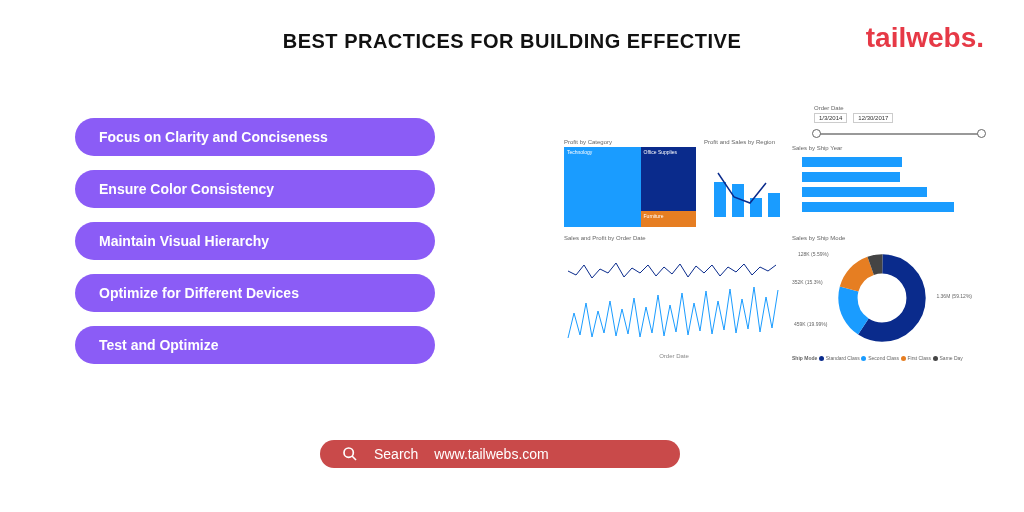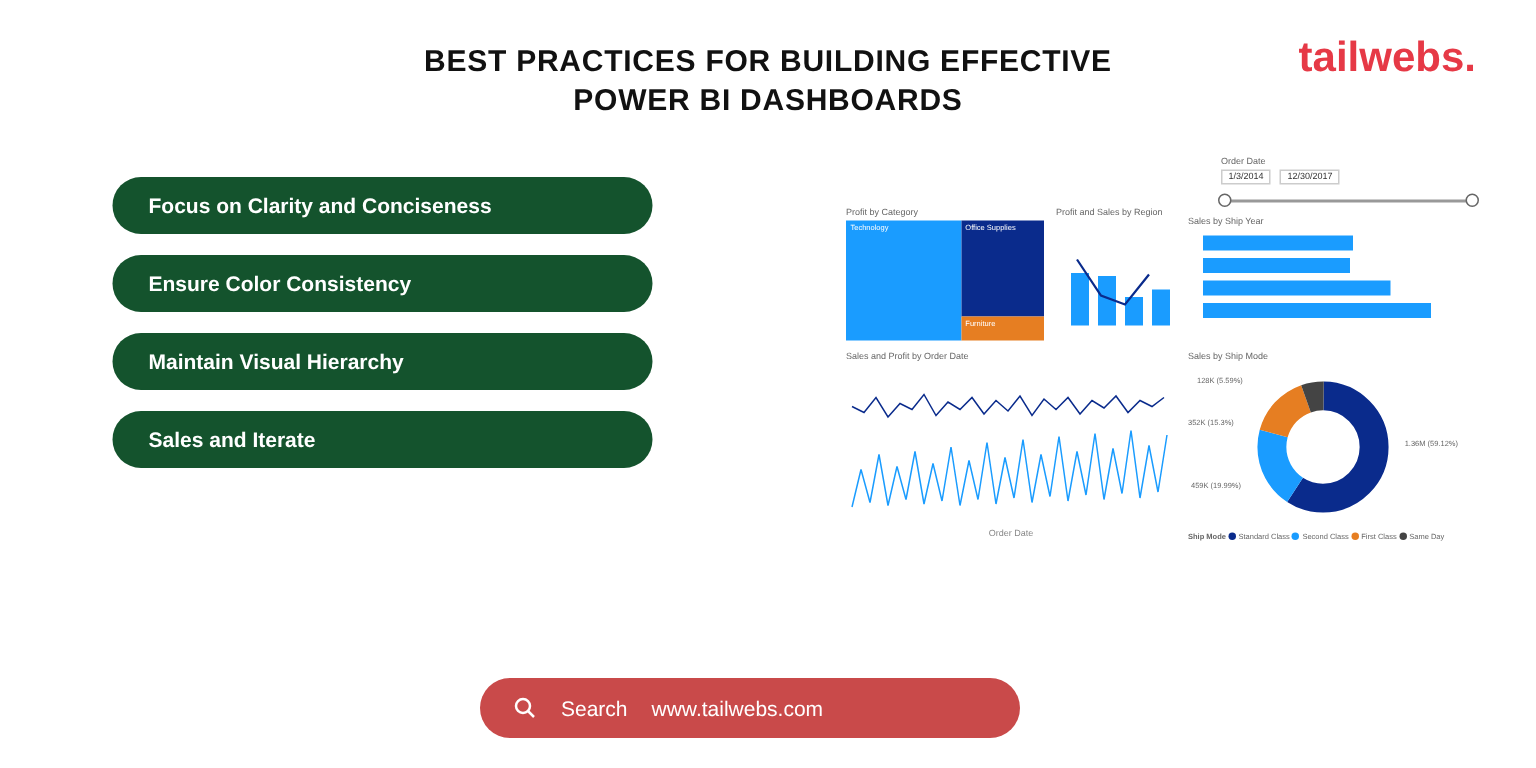--- a/index.html
+++ b/index.html
@@ -35,33 +35,33 @@
   .pills {
     position: absolute;
     left: 75px;
     top: 118px;
     width: 360px;
     display: flex;
     flex-direction: column;
     gap: 14px;
   }
   .pill {
-    background: #14532d;
+    background: #8b5cf6;
     color: #fff;
     border-radius: 999px;
     padding: 11px 24px;
     font-size: 14px;
     font-weight: 700;
   }
   .search-bar {
     position: absolute;
     left: 320px;
-    bottom: 20px;
+    bottom: 44px;
     width: 360px;
-    height: 40px;
+    height: 28px;
     background: #c94a4a;
     border-radius: 999px;
     display: flex;
     align-items: center;
     padding: 0 22px;
     color: #fff;
     gap: 16px;
   }
   .search-icon svg { display: block; }
   .search-text { font-size: 14px; font-weight: 400; }
@@ -158,32 +158,32 @@
   }
   .lg-dot { display: inline-block; width: 5px; height: 5px; border-radius: 50%; margin-right: 2px; vertical-align: middle;}
 
   .slice-label { font-size: 5px; color: #666; position: absolute; }
 </style>
 </head>
 <body>
 
 <div class="title">
   <div>BEST PRACTICES FOR BUILDING EFFECTIVE</div>
-  <div>POWER BI DASHBOARDS</div>
 </div>
 
 <div class="logo">
   <span>tailwebs</span><span class="dot">.</span>
 </div>
 
 <div class="pills">
   <div class="pill">Focus on Clarity and Conciseness</div>
   <div class="pill">Ensure Color Consistency</div>
   <div class="pill">Maintain Visual Hierarchy</div>
-  <div class="pill">Sales and Iterate</div>
+  <div class="pill">Optimize for Different Devices</div>
+  <div class="pill">Test and Optimize</div>
 </div>
 
 <div class="search-bar">
   <span class="search-icon">
     <svg width="16" height="16" viewBox="0 0 24 24" fill="none" stroke="#fff" stroke-width="2.5">
       <circle cx="10" cy="10" r="7"></circle>
         <line x1="21" y1="21" x2="15" y2="15"></line>
     </svg>
   </span>
   <span class="search-text">Search</span>

